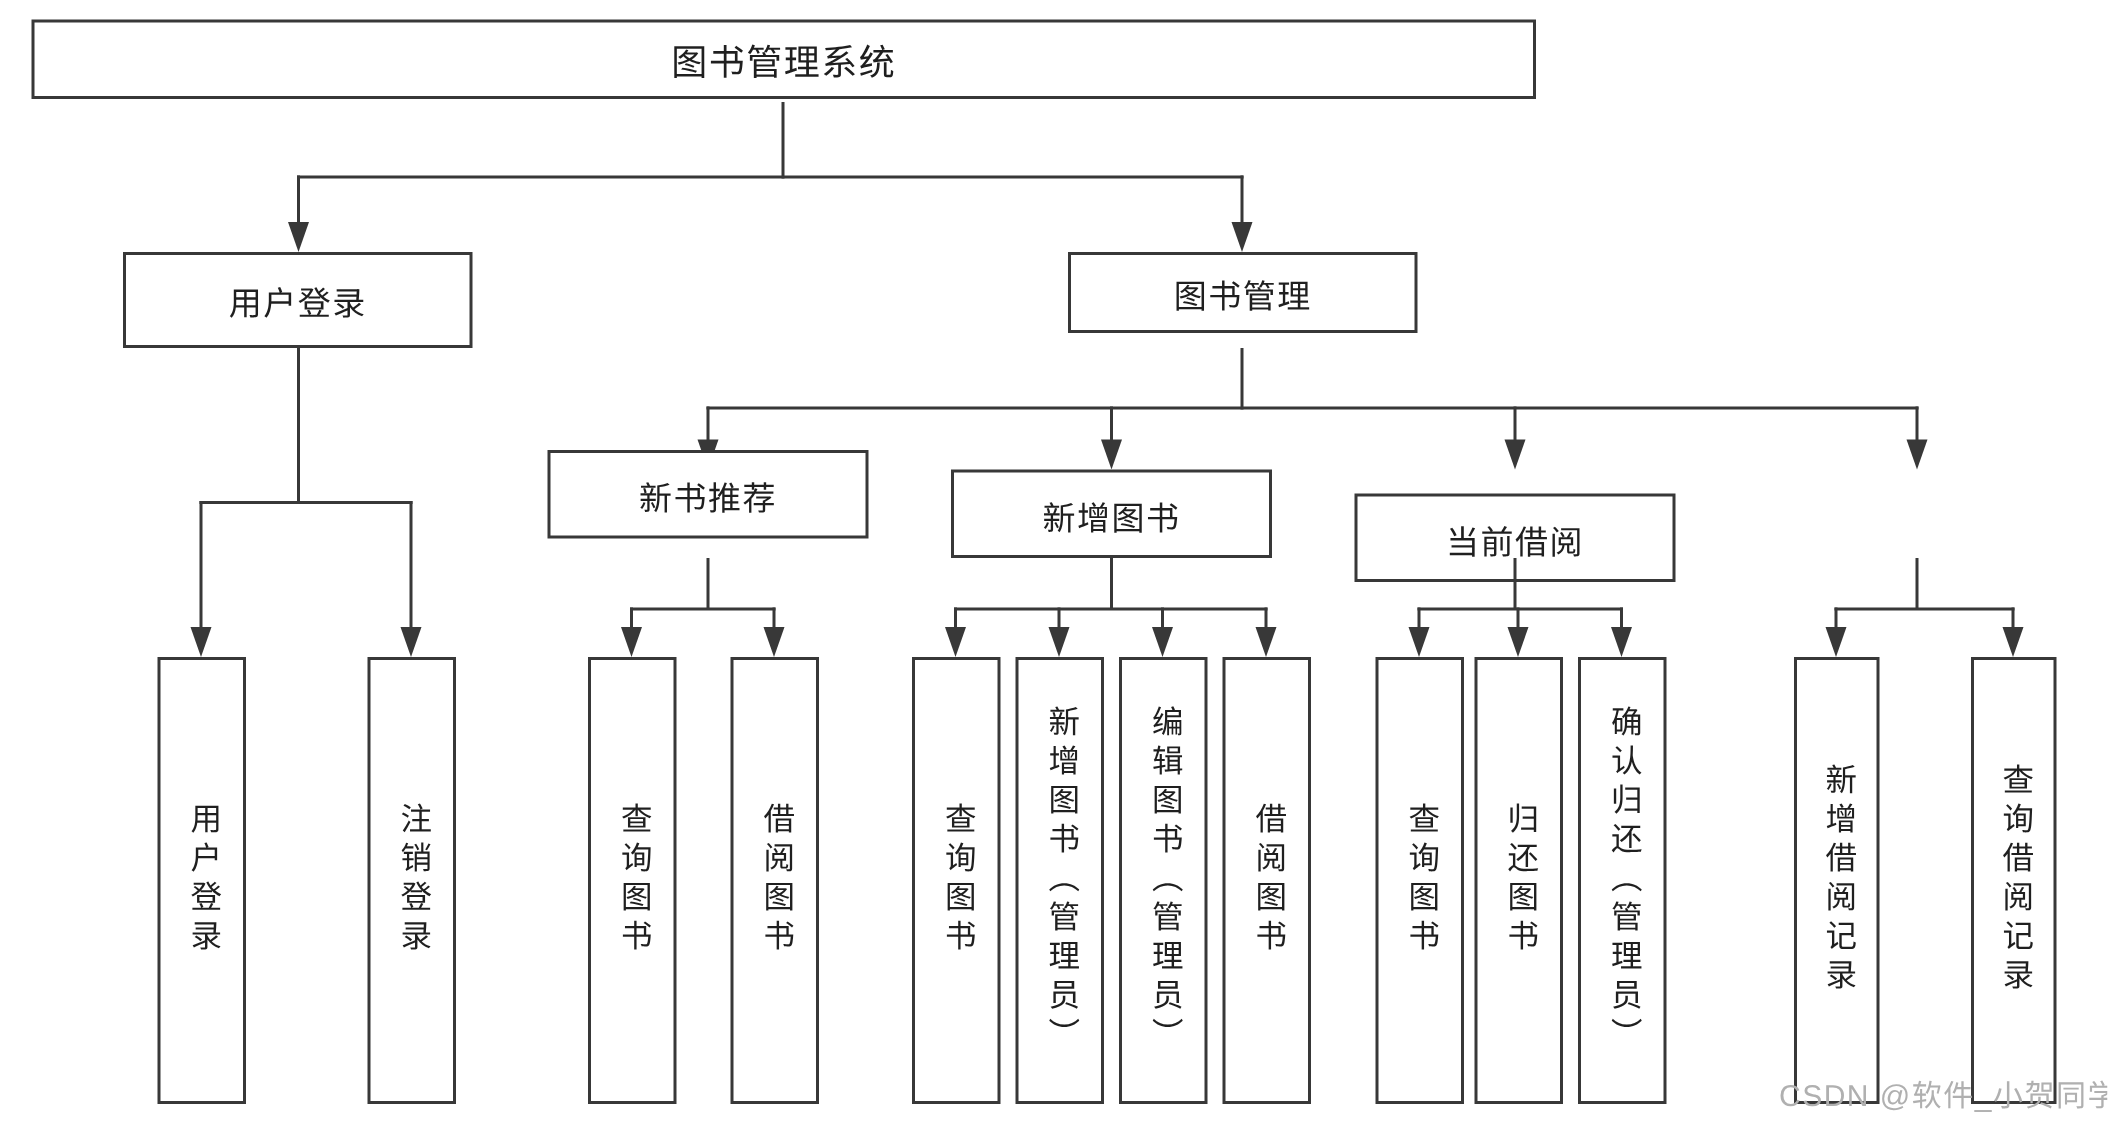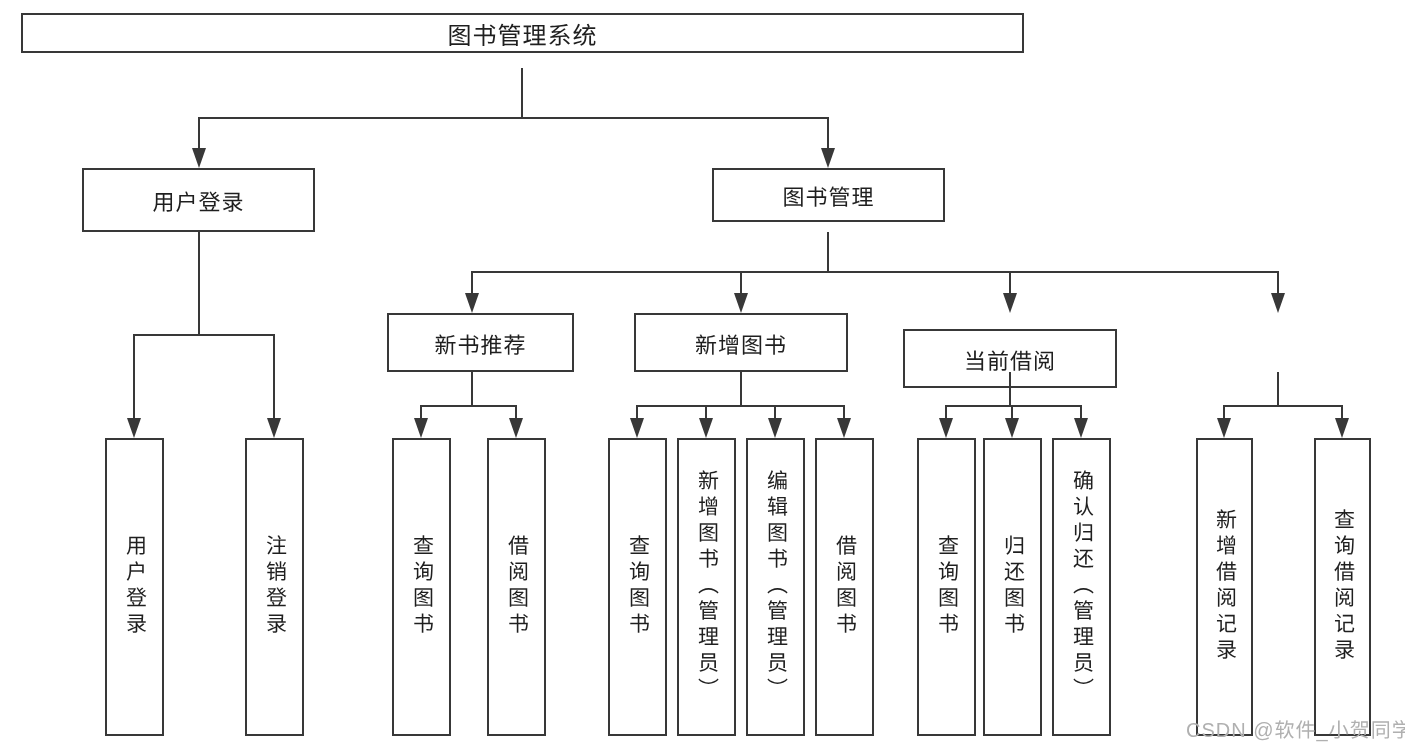--- a/index.html
+++ b/index.html
@@ -54,21 +54,21 @@
     letter-spacing: 1px;
     z-index: 5;
     white-space: nowrap;
   }
 </style>
 </head>
 <body>
 
 <div class="canvas">
 
-  <div class="box root-box" style="left:21px; top:13px; width:1003px; height:40px;">图书管理系统</div>
+  <div class="box root-box" style="left:21px; top:13px; width:1003px; height:53px;">图书管理系统</div>
 
   <div class="vline" style="left:521px; top:68px;  height:51px;"></div>
   <div class="hline" style="left:198px; top:117px; width:631px;"></div>
   <div class="vline" style="left:198px; top:117px; height:33px;"></div>
   <div class="arw" style="left:192px; top:148px;"></div>
   <div class="vline" style="left:827px; top:117px; height:33px;"></div>
   <div class="arw" style="left:821px; top:148px;"></div>
 
   <div class="box hnode" style="left:82px; top:168px; width:233px; height:64px;">用户登录</div>
   <div class="box hnode" style="left:712px; top:168px; width:233px; height:54px;">图书管理</div>
@@ -84,21 +84,21 @@
   <div class="hline" style="left:471px;  top:271px; width:808px;"></div>
   <div class="vline" style="left:471px;  top:271px; height:24px;"></div>
   <div class="arw" style="left:465px;  top:293px;"></div>
   <div class="vline" style="left:740px;  top:271px; height:24px;"></div>
   <div class="arw" style="left:734px;  top:293px;"></div>
   <div class="vline" style="left:1009px; top:271px; height:24px;"></div>
   <div class="arw" style="left:1003px; top:293px;"></div>
   <div class="vline" style="left:1277px; top:271px; height:24px;"></div>
   <div class="arw" style="left:1271px; top:293px;"></div>
 
-  <div class="box hnode" style="left:365px;  top:313px; width:187px; height:59px;margin-left:22px;">新书推荐</div>
+  <div class="box hnode" style="left:365px;  top:300px; width:214px; height:59px;">新书推荐</div>
   <div class="box hnode" style="left:634px;  top:313px; width:214px; height:59px;">新增图书</div>
   <div class="box hnode" style="left:903px;  top:313px; width:214px; height:59px;margin-top:16px;">当前借阅</div>
 
   <div class="vline" style="left:471px; top:372px; height:34px;"></div>
   <div class="hline" style="left:420px; top:405px; width:97px;"></div>
   <div class="vline" style="left:420px; top:405px; height:15px;"></div>
   <div class="arw" style="left:414px; top:418px;"></div>
   <div class="vline" style="left:515px; top:405px; height:15px;"></div>
   <div class="arw" style="left:509px; top:418px;"></div>
 

